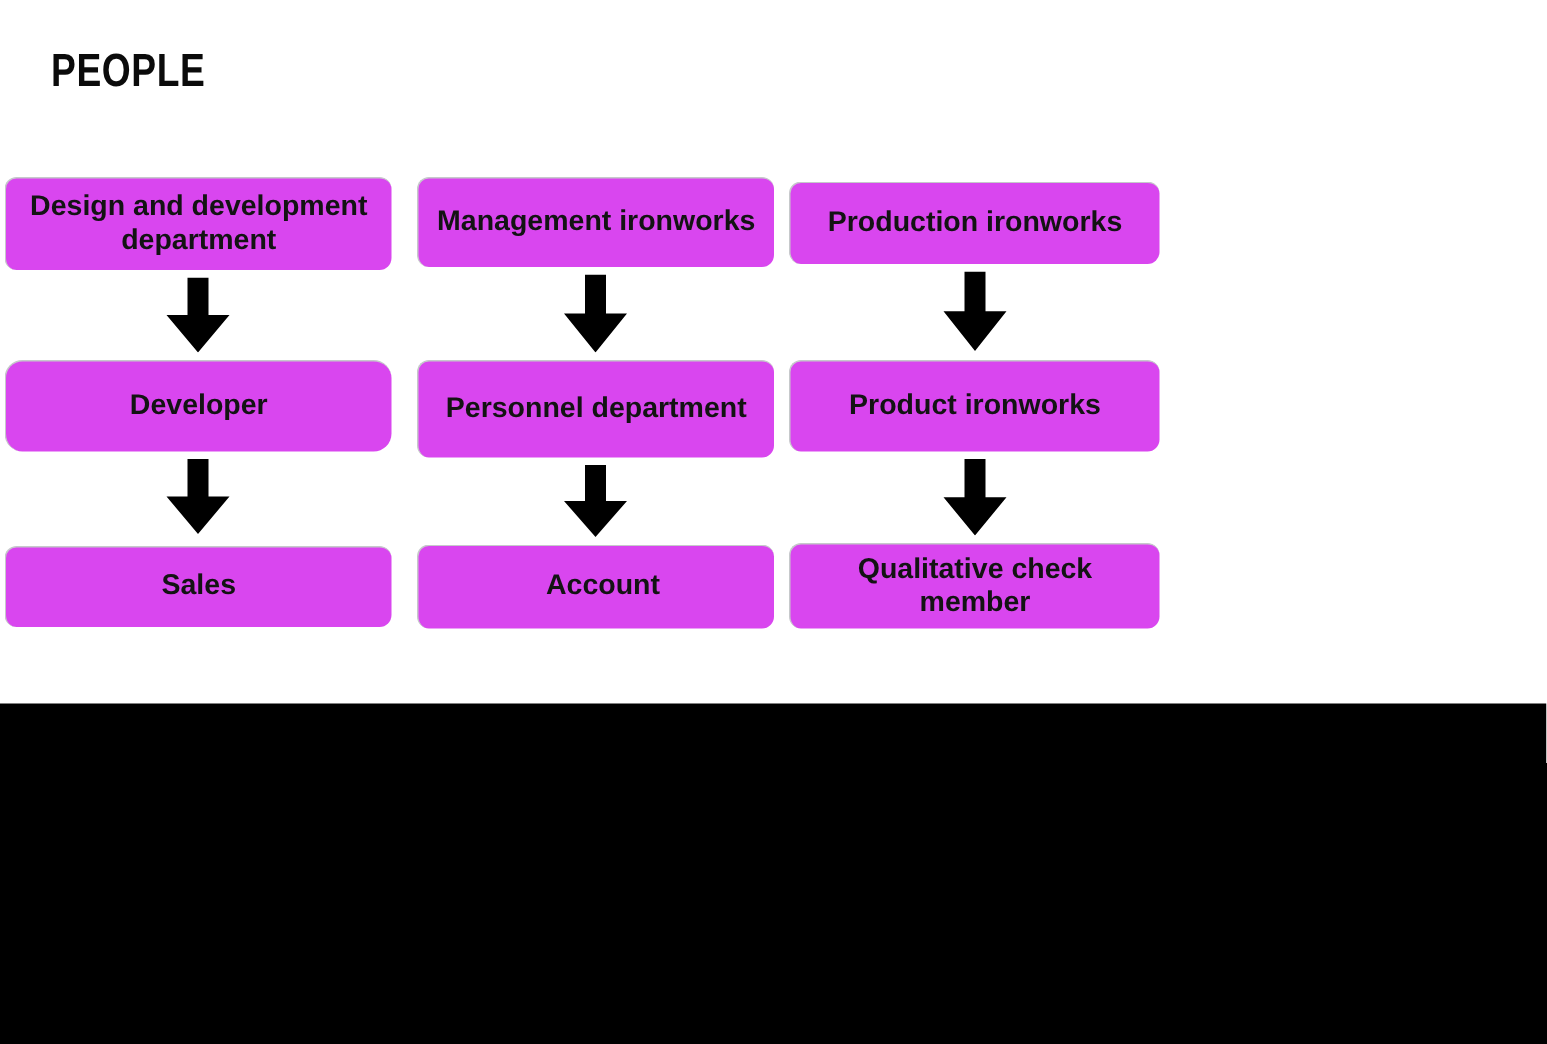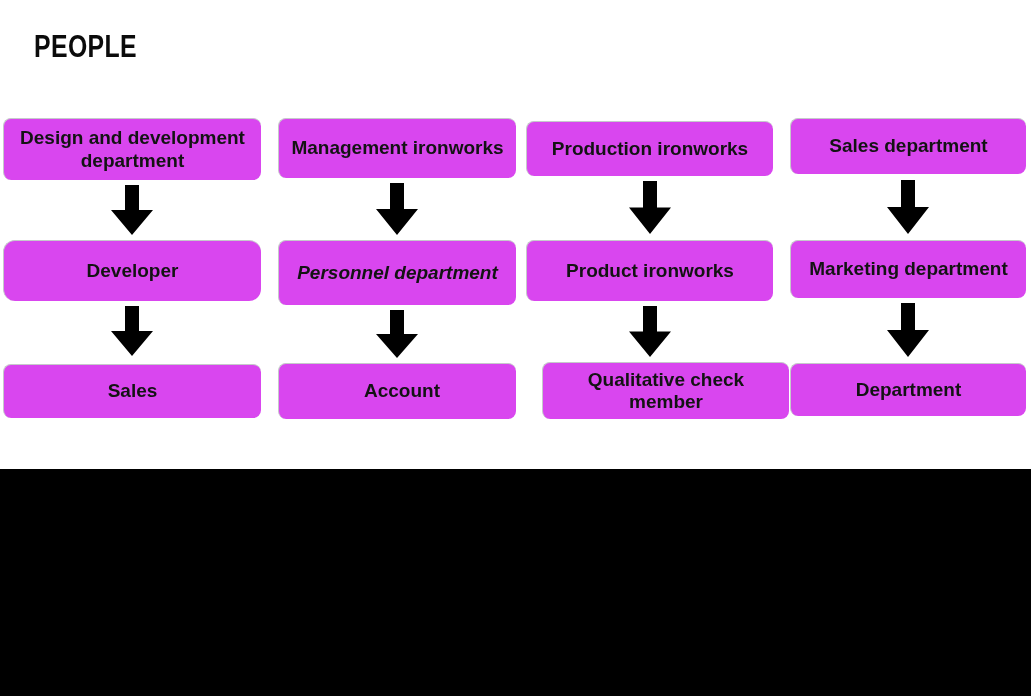--- a/index.html
+++ b/index.html
@@ -69,26 +69,26 @@
     font-size: 19px;
     line-height: 1.16;
   }
 
   
   #col-0 .row-0 { top: 118px; height: 62px; }
   #col-0 .row-1 { top: 240px; height: 61px; border-radius: 12px; }
   #col-0 .row-2 { top: 364px; height: 54px; }
 
   #col-1 .row-0 { top: 118px; height: 60px; }
-  #col-1 .row-1 { top: 240px; height: 65px; font-style: italic; }
+  #col-1 .row-1 { top: 240px; height: 65px; }
   #col-1 .row-2 { top: 363px; height: 56px; padding-left: 17px; }
 
   #col-2 .row-0 { top: 121px; height: 55px; }
   #col-2 .row-1 { top: 240px; height: 61px; }
-  #col-2 .row-2 { top: 362px; height: 57px; margin-left: 16px; }
+  #col-2 .row-2 { top: 362px; height: 57px; }
 
   #col-3 .row-0 { top: 118px; height: 56px; }
   #col-3 .row-1 { top: 240px; height: 58px; }
   #col-3 .row-2 { top: 363px; height: 53px; }
 
   
   .flow-arrow {
     position: absolute;
     left: 50%;
     width: 44px;
@@ -166,34 +166,19 @@
     </div>
     <div class="node-box row-1">Product ironworks</div>
     <div class="flow-arrow arrow-1">
       <svg viewBox="0 0 44 50" preserveAspectRatio="none" aria-hidden="true">
         <path d="M15 0 L29 0 L29 25 L43 25 L22 50 L1 25 L15 25 Z" fill="#000000"></path>
       </svg>
     </div>
     <div class="node-box row-2">Qualitative check member</div>
   </div>
 
-  <div class="flow-column" id="col-3">
-    <div class="node-box row-0">Sales department</div>
-    <div class="flow-arrow arrow-0">
-      <svg viewBox="0 0 44 50" preserveAspectRatio="none" aria-hidden="true">
-        <path d="M15 0 L29 0 L29 25 L43 25 L22 50 L1 25 L15 25 Z" fill="#000000"></path>
-      </svg>
-    </div>
-    <div class="node-box row-1">Marketing department</div>
-    <div class="flow-arrow arrow-1">
-      <svg viewBox="0 0 44 50" preserveAspectRatio="none" aria-hidden="true">
-        <path d="M15 0 L29 0 L29 25 L43 25 L22 50 L1 25 L15 25 Z" fill="#000000"></path>
-      </svg>
-    </div>
-    <div class="node-box row-2">Department</div>
-  </div>
 
 </div>
 
 <div id="performance-section">
   
   
 </div>
 
 </body></html>

